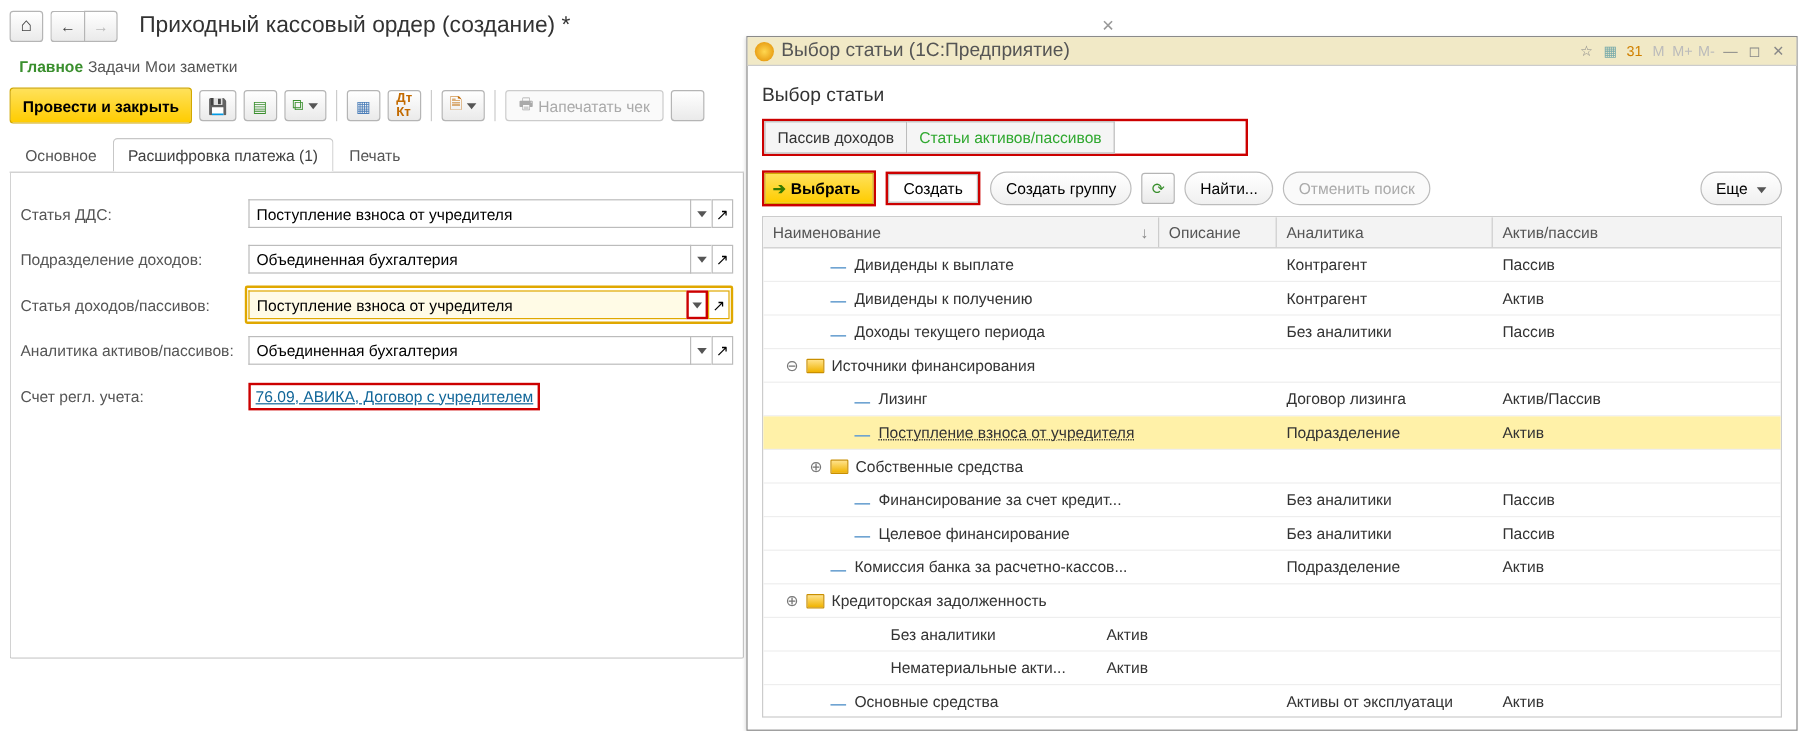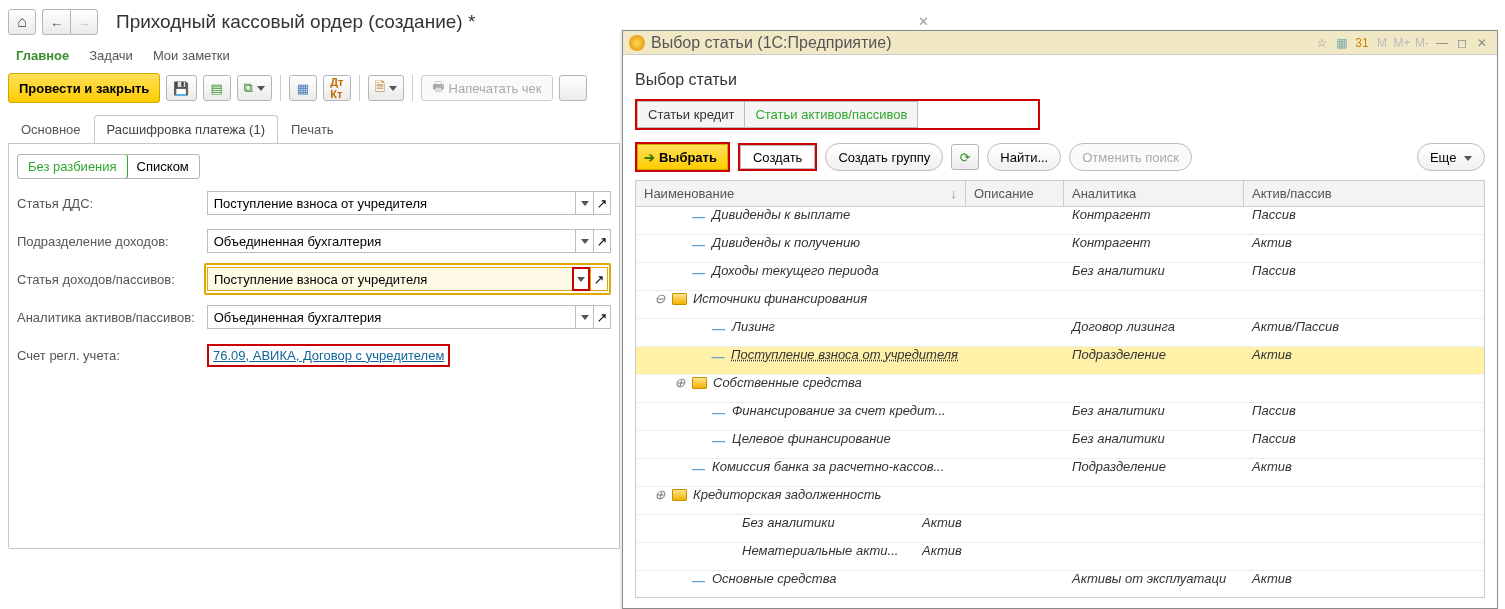--- a/index.html
+++ b/index.html
@@ -3,21 +3,21 @@
 <meta charset="utf-8">
 <style>
   * { box-sizing: border-box; font-family: Arial, sans-serif; font-size: 13px; }
   body { margin: 0; background: #fff; width: 1505px; height: 609px; position: relative; overflow: hidden; }
 
   
   .left { position: absolute; left: 8px; top: 6px; width: 612px; }
   .titlebar { display: flex; align-items: center; gap: 6px; height: 32px; }
   .btn { display: inline-flex; align-items: center; justify-content: center; height: 26px; min-width: 28px; padding: 0 6px; border: 1px solid #b5b5b5; border-radius: 3px; background: linear-gradient(#fff,#eaeaea); cursor: pointer; }
   .title { font-size: 19px; color: #333; margin-left: 12px; }
-  .navtabs { display: flex; gap: 20px; margin: 10px 0 6px 8px; font-size: 15px; }
+  .navtabs { display: flex; gap: 4px; margin: 10px 0 6px 8px; font-size: 15px; }
   .navtab { color: #555; cursor: pointer; }
   .navtab.active { color: #3a8f2e; font-weight: bold; }
   .toolbar { display: flex; align-items: center; gap: 6px; padding: 4px 0; }
   .btn-yellow { height: 30px; padding: 0 10px; border: 1px solid #d1a800; background: linear-gradient(#ffe15a,#ffcc00); font-weight: bold; border-radius: 3px; cursor: pointer; }
   .sep { width: 1px; height: 26px; background: #ccc; margin: 0 2px; }
   .disabled-btn { display: inline-flex; align-items: center; height: 26px; padding: 0 10px; border: 1px solid #ccc; border-radius: 3px; color: #aaa; background: #fafafa; gap: 4px; }
   .tabbar { display: flex; border-bottom: 1px solid #c7c7c7; margin-top: 8px; }
   .tab { padding: 6px 12px; border: 1px solid transparent; border-bottom: none; color: #555; cursor: pointer; }
   .tab.active { border-color: #c7c7c7; background: #fff; border-radius: 4px 4px 0 0; color: #404040; }
   .panel { border: 1px solid #c7c7c7; border-top: none; height: 405px; border-radius: 0 0 2px 2px; }
@@ -66,21 +66,21 @@
   .more { margin-left: auto; }
   .table { border: 1px solid #ccc; margin-top: 8px; height: 418px; overflow: hidden; }
   .thead { display: flex; background: #f3f3f3; border-bottom: 1px solid #ccc; height: 26px; }
   .th { border-right: 1px solid #ccc; padding: 4px 8px; color: #555; display: flex; align-items: center; gap: 12px; }
   .th:last-child { border-right: none; }
   .c1 { width: 330px; }
   .c2 { width: 98px; }
   .c3 { width: 180px; }
   .c4 { flex: 1; }
   .sorticon { margin-left: auto; color: #888; }
-  .tbody .row { display: flex; height: 28px; align-items: flex-start; border-bottom: 1px solid #eee; font-style: italic; }
+  .tbody .row { display: flex; height: 28px; align-items: center; border-bottom: 1px solid #eee; }
   .tbody .row.sel { background: #fff1a8; }
   .tbody .row .sel-underline { text-decoration: underline dotted; }
   .cell { padding: 0 8px; color: #333; overflow: hidden; white-space: nowrap; text-overflow: ellipsis; }
   .treecell { display: flex; align-items: center; gap: 6px; }
   .expander { width: 12px; text-align: center; color: #777; cursor: pointer; }
   .fico { width: 14px; height: 11px; display: inline-block; }
   .fico.folder { background: linear-gradient(#ffe28a,#f0b300); border: 1px solid #c98f00; width: 15px; height: 12px; border-radius: 1px; }
   .fico.item::before { content: "—"; color: #6aa0d0; font-weight: bold; }
 
 </style>
@@ -141,24 +141,20 @@
     <div class="btn" style="width:20px"></div>
   </div>
 
   <div class="tabbar">
     <div class="tab">Основное</div>
     <div class="tab active">Расшифровка платежа (1)</div>
     <div class="tab">Печать</div>
   </div>
   <div class="panel">
     <div class="pbody">
-      <div class="seg">
-        <div class="sbtn active">Без разбиения</div>
-        <div class="sbtn">Списком</div>
-      </div>
 
       <div class="formrow">
         <div class="flabel">Статья ДДС:</div>
         <div class="field">
           <div class="val">Поступление взноса от учредителя</div>
           <div class="dd">
               <div class="tri"></div>
             </div>
           <div class="open">↗</div>
         </div>
@@ -222,21 +218,21 @@
       <span class="cbtn" style="color:#bbb">M-</span>
       <span class="cbtn">—</span>
       <span class="cbtn">◻</span>
       <span class="cbtn">✕</span>
     </div>
   </div>
   <div class="dlgbody">
     <div class="dlgh1">Выбор статьи</div>
 
     <div class="catbar">
-      <div class="catbtn">Статьи кредит</div>
+      <div class="catbtn">Пассив доходов</div>
       <div class="catbtn active">Статьи активов/пассивов</div>
     </div>
 
     <div class="toolbar2">
       <span class="btn-yellow-sm">
           <span class="inner">
             <span style="color:#3a7a00">➔</span>
             <span>Выбрать</span>
           </span>
         </span>

